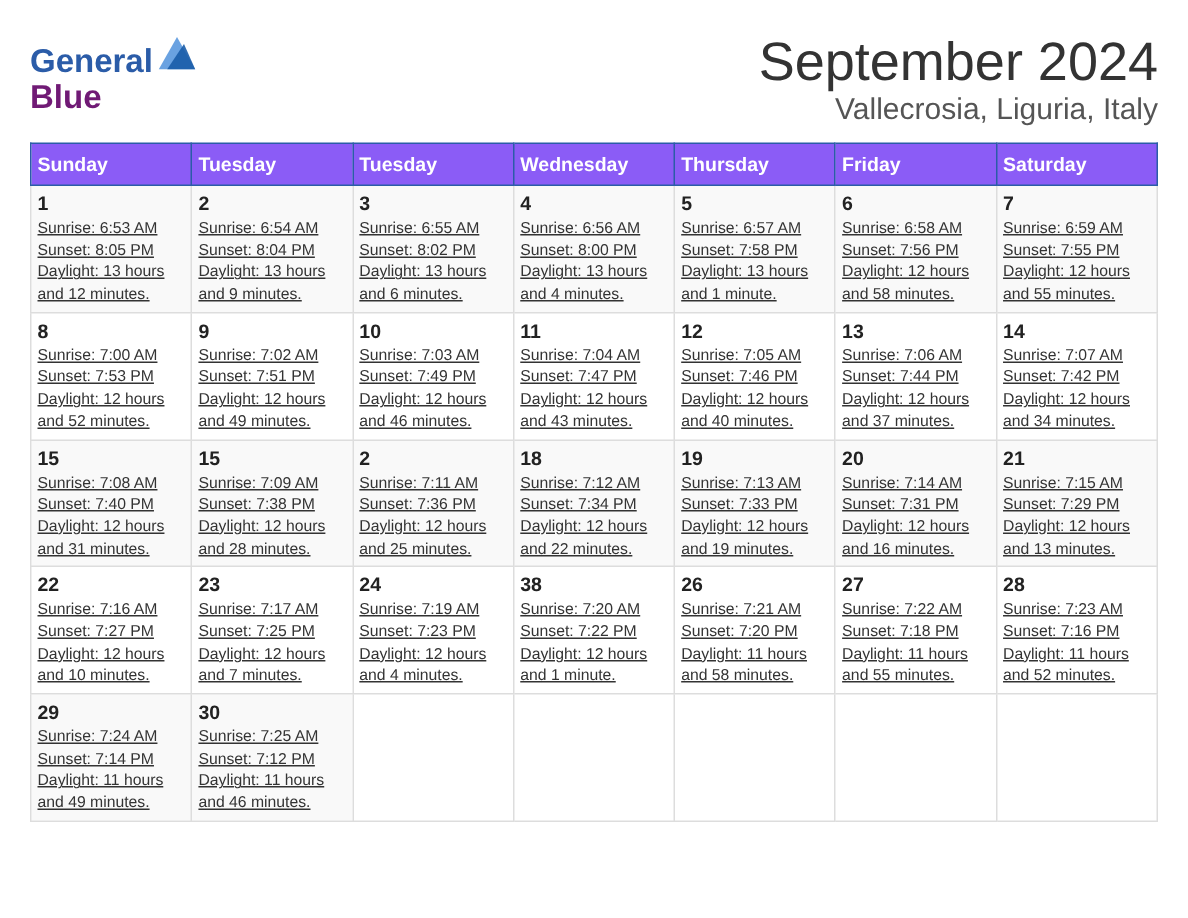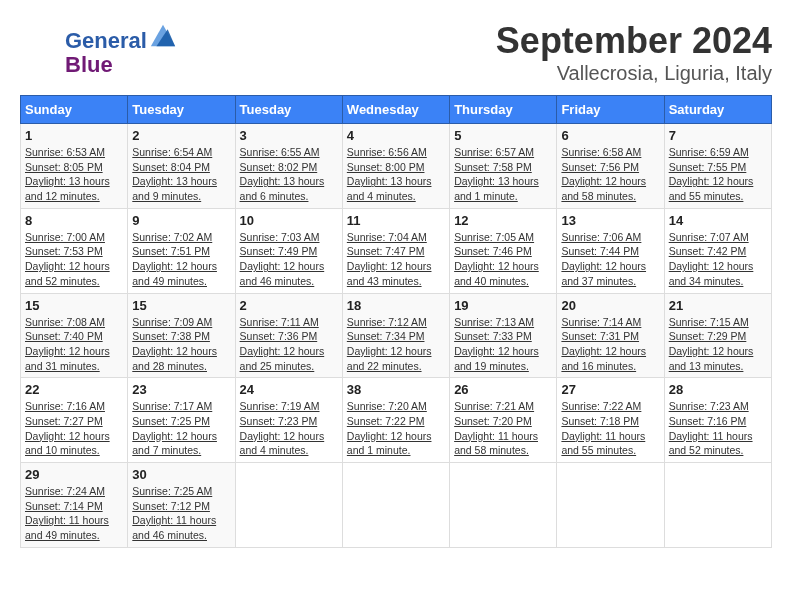--- a/index.html
+++ b/index.html
@@ -12,55 +12,54 @@
     }
     .header {
       display: flex;
       justify-content: space-between;
       align-items: flex-start;
       margin-bottom: 10px;
     }
     .logo {
       display: flex;
       align-items: center;
-      margin-left: 45px;
     }
     .logo-text {
       font-size: 22px;
       font-weight: bold;
       color: #333;
       line-height: 1.1;
     }
     .logo-text span {
       color: #2b5ca8;
     }
     .logo-icon {
       width: 28px;
       height: 28px;
       margin-left: 2px;
     }
     .title-block {
       text-align: right;
     }
     .month-title {
       font-size: 36px;
-      font-weight: bold;
+      font-weight: normal;
       color: #333;
     }
     .location-title {
       font-size: 20px;
       color: #555;
     }
     table {
       width: 100%;
       border-collapse: collapse;
       font-size: 11px;
     }
     thead tr {
-      background: #3b82f6;
+      background: #8b5cf6;
       color: #fff;
     }
     thead th {
       padding: 6px 4px;
       text-align: left;
       font-size: 13px;
       font-weight: bold;
       border: 1px solid #2b5ca8;
     }
     tbody tr {

